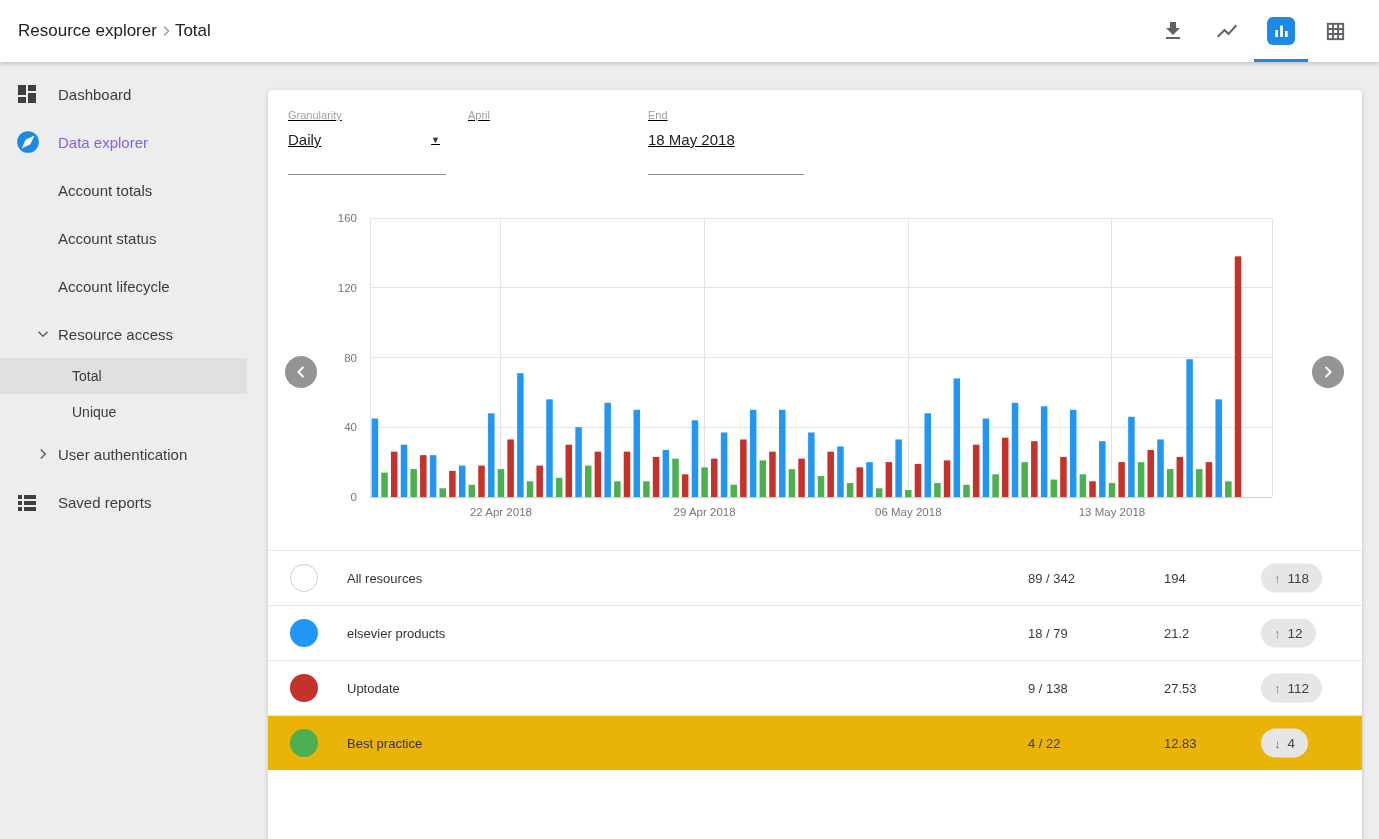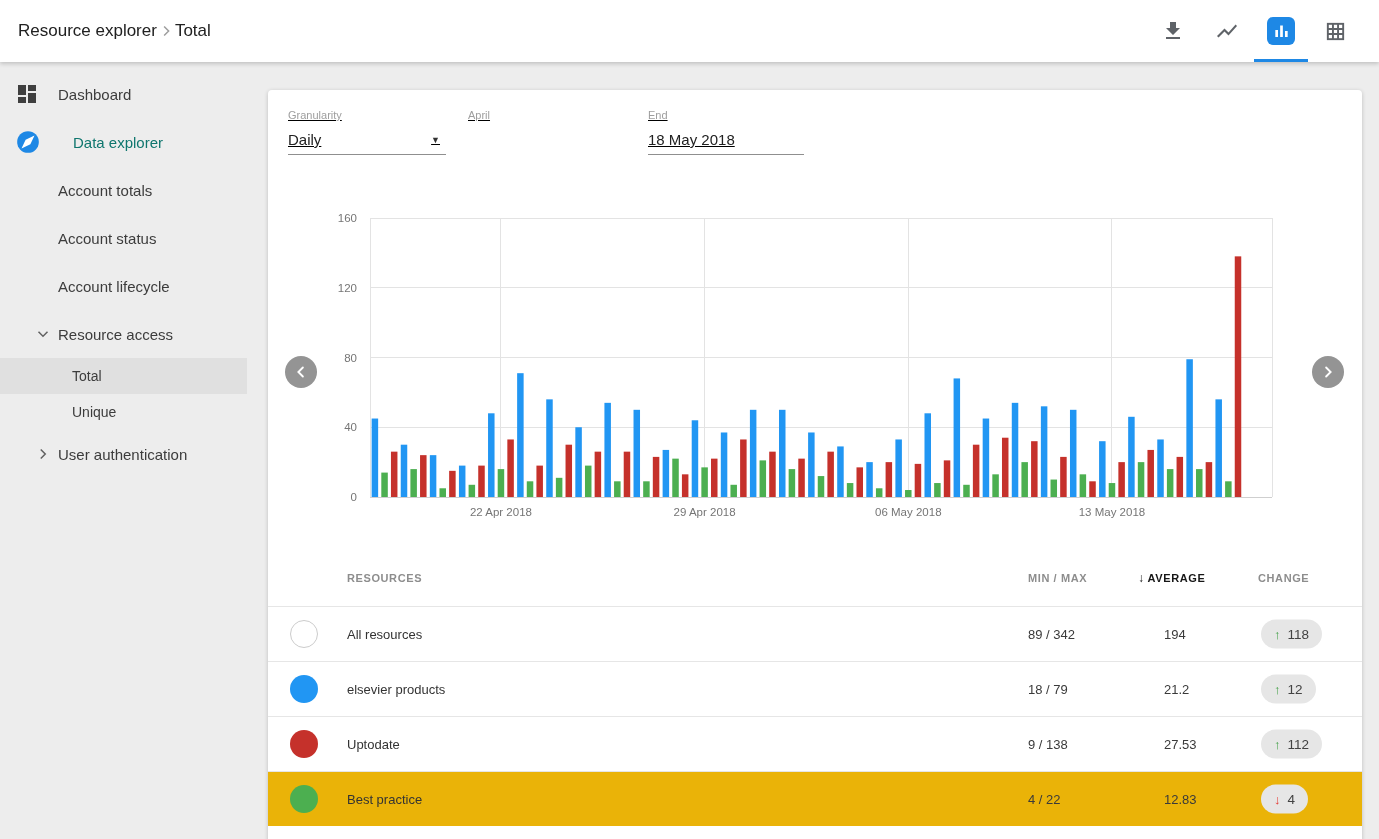--- a/index.html
+++ b/index.html
@@ -23,38 +23,38 @@
   .active-underline { position:absolute; bottom:0; right:71px; width:54px; height:3px; background:#1E88E5; }
 
   
   .sidebar { position:absolute; top:62px; left:0; width:270px; bottom:0; padding-top:8px; }
   .nav-row { position:relative; height:48px; display:flex; align-items:center; cursor:pointer; }
   .nav-row.sub { height:36px; }
   .nav-icon { position:absolute; left:15px; width:26px; height:26px; display:flex; align-items:center; }
   .nav-chevron { position:absolute; left:34px; width:18px; height:18px; display:flex; align-items:center; }
   .nav-label { position:absolute; left:58px; font-size:15px; color:#3c3c3c; white-space:nowrap; }
   .nav-row.sub .nav-label { left:72px; font-size:14px; }
-  .nav-row.active .nav-label { color:#0f766e;margin-left:15px; }
+  .nav-row.active .nav-label { color:#8b5cf6; }
   .nav-row.selected { background:#e0e0e0; width:247px; }
 
   
   .card {
     position:absolute; left:268px; top:90px; width:1094px; height:760px;
     background:#fff; border-radius:4px; box-shadow:0 1px 4px rgba(0,0,0,.2);
   }
 
   
   .filter { position:absolute; top:20px;text-decoration:underline; }
   .filter-granularity { left:20px; width:158px; }
   .filter-start { left:200px; width:156px; }
   .filter-end { left:380px; width:156px; }
   .flabel { font-size:11px; color:#9e9e9e; line-height:11px; }
   .fvalue {
     margin-top:9px; font-size:15px; color:#212121; line-height:20px;
-    padding-bottom:4px; border-bottom:1px solid #8f8f8f;
+    padding-bottom:24px; border-bottom:1px solid #8f8f8f;
     display:flex; justify-content:space-between; align-items:center; cursor:pointer;
   }
   .caret { font-size:9px; color:#333; margin-right:6px; }
 
   
   .chart-wrap { position:absolute; left:0; top:110px; width:1094px; height:330px; }
   .chart-wrap svg { position:absolute; left:0; top:0; }
   svg text { font-family:"Liberation Sans", sans-serif; }
 
   
@@ -184,20 +184,28 @@
     <div class="nav-row sub">
       <span class="nav-label">Unique</span>
     </div>
     <div class="nav-row">
       <span class="nav-chevron">
         <svg viewBox="0 0 24 24" width="18" height="18" fill="none" stroke="#616161" stroke-width="2">
           <path d="M9 6l6 6-6 6"></path>
         </svg>
       </span>
       <span class="nav-label">User authentication</span>
+    </div>
+    <div class="nav-row">
+      <span class="nav-icon">
+        <svg viewBox="0 0 24 24" width="24" height="24" fill="#3f3f3f">
+          <path d="M3 5h4v4H3zM9 5h12v4H9zM3 11h4v4H3zM9 11h12v4H9zM3 17h4v4H3zM9 17h12v4H9z"></path>
+        </svg>
+      </span>
+      <span class="nav-label">Saved reports</span>
     </div>
   </div>
 
 <div class="card">
 
   <div class="filter filter-granularity">
     <div class="flabel">Granularity</div>
     <div class="fvalue">
       <span>Daily</span>
       <span class="caret">▼</span>
@@ -324,26 +332,20 @@
         <rect x="821.27" y="281.31" width="6.5" height="15.69" fill="#C5312B"></rect>
         <rect x="850.37" y="262.13" width="6.5" height="34.88" fill="#C5312B"></rect>
         <rect x="879.46" y="249.92" width="6.5" height="47.08" fill="#C5312B"></rect>
         <rect x="908.56" y="256.89" width="6.5" height="40.11" fill="#C5312B"></rect>
         <rect x="937.66" y="262.13" width="6.5" height="34.88" fill="#C5312B"></rect>
         <rect x="966.75" y="56.36" width="6.5" height="240.64" fill="#C5312B"></rect>
       </svg>
   </div>
 
   <div class="rtable">
-    <div class="thead" id="table-head">
-        <div class="th resources" style="left: 79px;"><span>RESOURCES</span></div>
-        <div class="th minmax" style="left: 760px;"><span>MIN / MAX</span></div>
-        <div class="th average sorted" style="left: 870px;"><span class="sort-arrow">↓</span><span>AVERAGE</span></div>
-        <div class="th change" style="left: 990px;"><span>CHANGE</span></div>
-      </div>
     <div id="table-body">
         <div class="trow">
           <div class="swatch hollow"></div>
           <span class="cell name">All resources</span>
           <span class="cell minmax">89 / 342</span>
           <span class="cell avg">194</span>
           <div class="pill">
             <span class="arrow up">↑</span>
             <span>118</span>
           </div>

